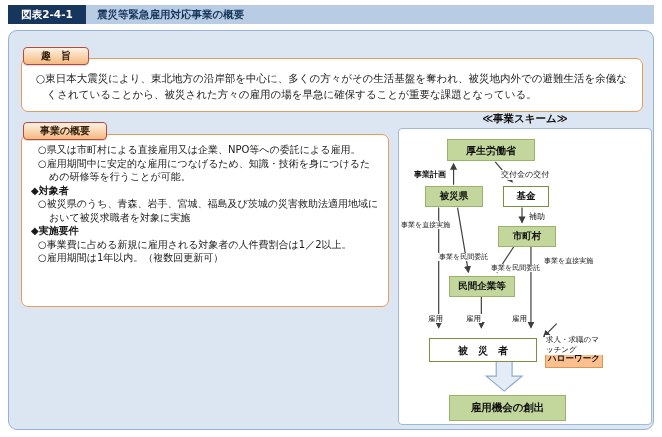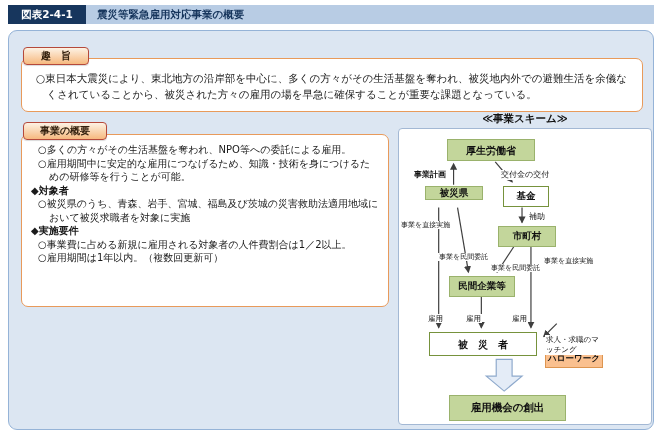--- a/index.html
+++ b/index.html
@@ -30,26 +30,26 @@
 
   
   .scheme-title { position:absolute; left:389px; top:81px; width:254px; text-align:center; font-size:10.5px; font-weight:bold; color:#111; }
   .scheme { position:absolute; left:389px; top:97px; width:254px; height:297px; background:#fff; border:1px solid #a3b8d4; border-radius:4px; }
   .scheme svg.arrows { position:absolute; left:0; top:0; width:100%; height:100%; pointer-events:none; }
   .node { position:absolute; display:flex; align-items:center; justify-content:center; font-size:9.5px; font-weight:bold; color:#111; text-align:center; line-height:1.1; }
   .node.green { background:#c3d69b; border:1px solid #9ab26c; }
   .node.white-green { background:#fff; border:1.3px solid #76923c; }
   .node.orange { background:#fac08f; border:1px solid #dd9550; }
   .n-mhlw { left:48px; top:10px; width:88px; height:22px; font-size:10px; }
-  .n-pref { left:26px; top:57px; width:58px; height:14px; }
+  .n-pref { left:26px; top:57px; width:58px; height:21px; }
   .n-fund { left:104px; top:57px; width:46px; height:21px; }
   .n-muni { left:99px; top:97px; width:58px; height:21px; }
   .n-priv { left:50px; top:147px; width:66px; height:21px; }
   .n-hw   { left:146px; top:176px; width:58px; height:19px; font-size:8.5px;margin-top:44px; }
-  .n-vict { left:30px; top:203px; width:108px; height:24px; font-size:10px; }
+  .n-vict { left:30px; top:209px; width:108px; height:24px; font-size:10px; }
   .n-out  { left:50px; top:266px; width:117px; height:26px; font-size:10.5px; }
   .lbl { position:absolute; font-size:7.5px; color:#111; white-space:nowrap; background:#fff; padding:0 1px; line-height:1.2; }
   .lbl.small { font-size:7px; }
   .lbl.wrap { white-space:normal; line-height:1.3; }
   .l-plan { left:14px; top:41px; font-size:8px;font-weight:bold; }
   .l-grant { left:101px; top:41px; font-size:8px; }
   .l-subsidy { left:129px; top:83px; font-size:8px; }
   .l-direct-left { left:1px; top:92px; }
   .l-consign-pref { left:39px; top:124px; }
   .l-consign-muni { left:91px; top:135px; }
@@ -71,21 +71,21 @@
 
   <div class="panel">
 
     <div class="pill purpose-pill">趣　旨</div>
     <div class="whitebox purpose-box">
       <p class="hang">○東日本大震災により、東北地方の沿岸部を中心に、多くの方々がその生活基盤を奪われ、被災地内外での避難生活を余儀なくされていることから、被災された方々の雇用の場を早急に確保することが重要な課題となっている。</p>
     </div>
 
     <div class="pill overview-pill">事業の概要</div>
     <div class="whitebox overview-box">
-      <div class="ov-item">○多くの方々がその生活基盤を奪われ、NPO等への委託による雇用。</div>
+      <div class="ov-item">○県又は市町村による直接雇用又は企業、NPO等への委託による雇用。</div>
       <div class="ov-item">○雇用期間中に安定的な雇用につなげるため、知識・技術を身につけるための研修等を行うことが可能。</div>
       <div class="ov-heading">◆対象者</div>
       <div class="ov-item">○被災県のうち、青森、岩手、宮城、福島及び茨城の災害救助法適用地域において被災求職者を対象に実施</div>
       <div class="ov-heading">◆実施要件</div>
       <div class="ov-item">○事業費に占める新規に雇用される対象者の人件費割合は1／2以上。</div>
       <div class="ov-item">○雇用期間は1年以内。（複数回更新可）</div>
     </div>
 
     <div class="scheme-title">≪事業スキーム≫</div>
 

